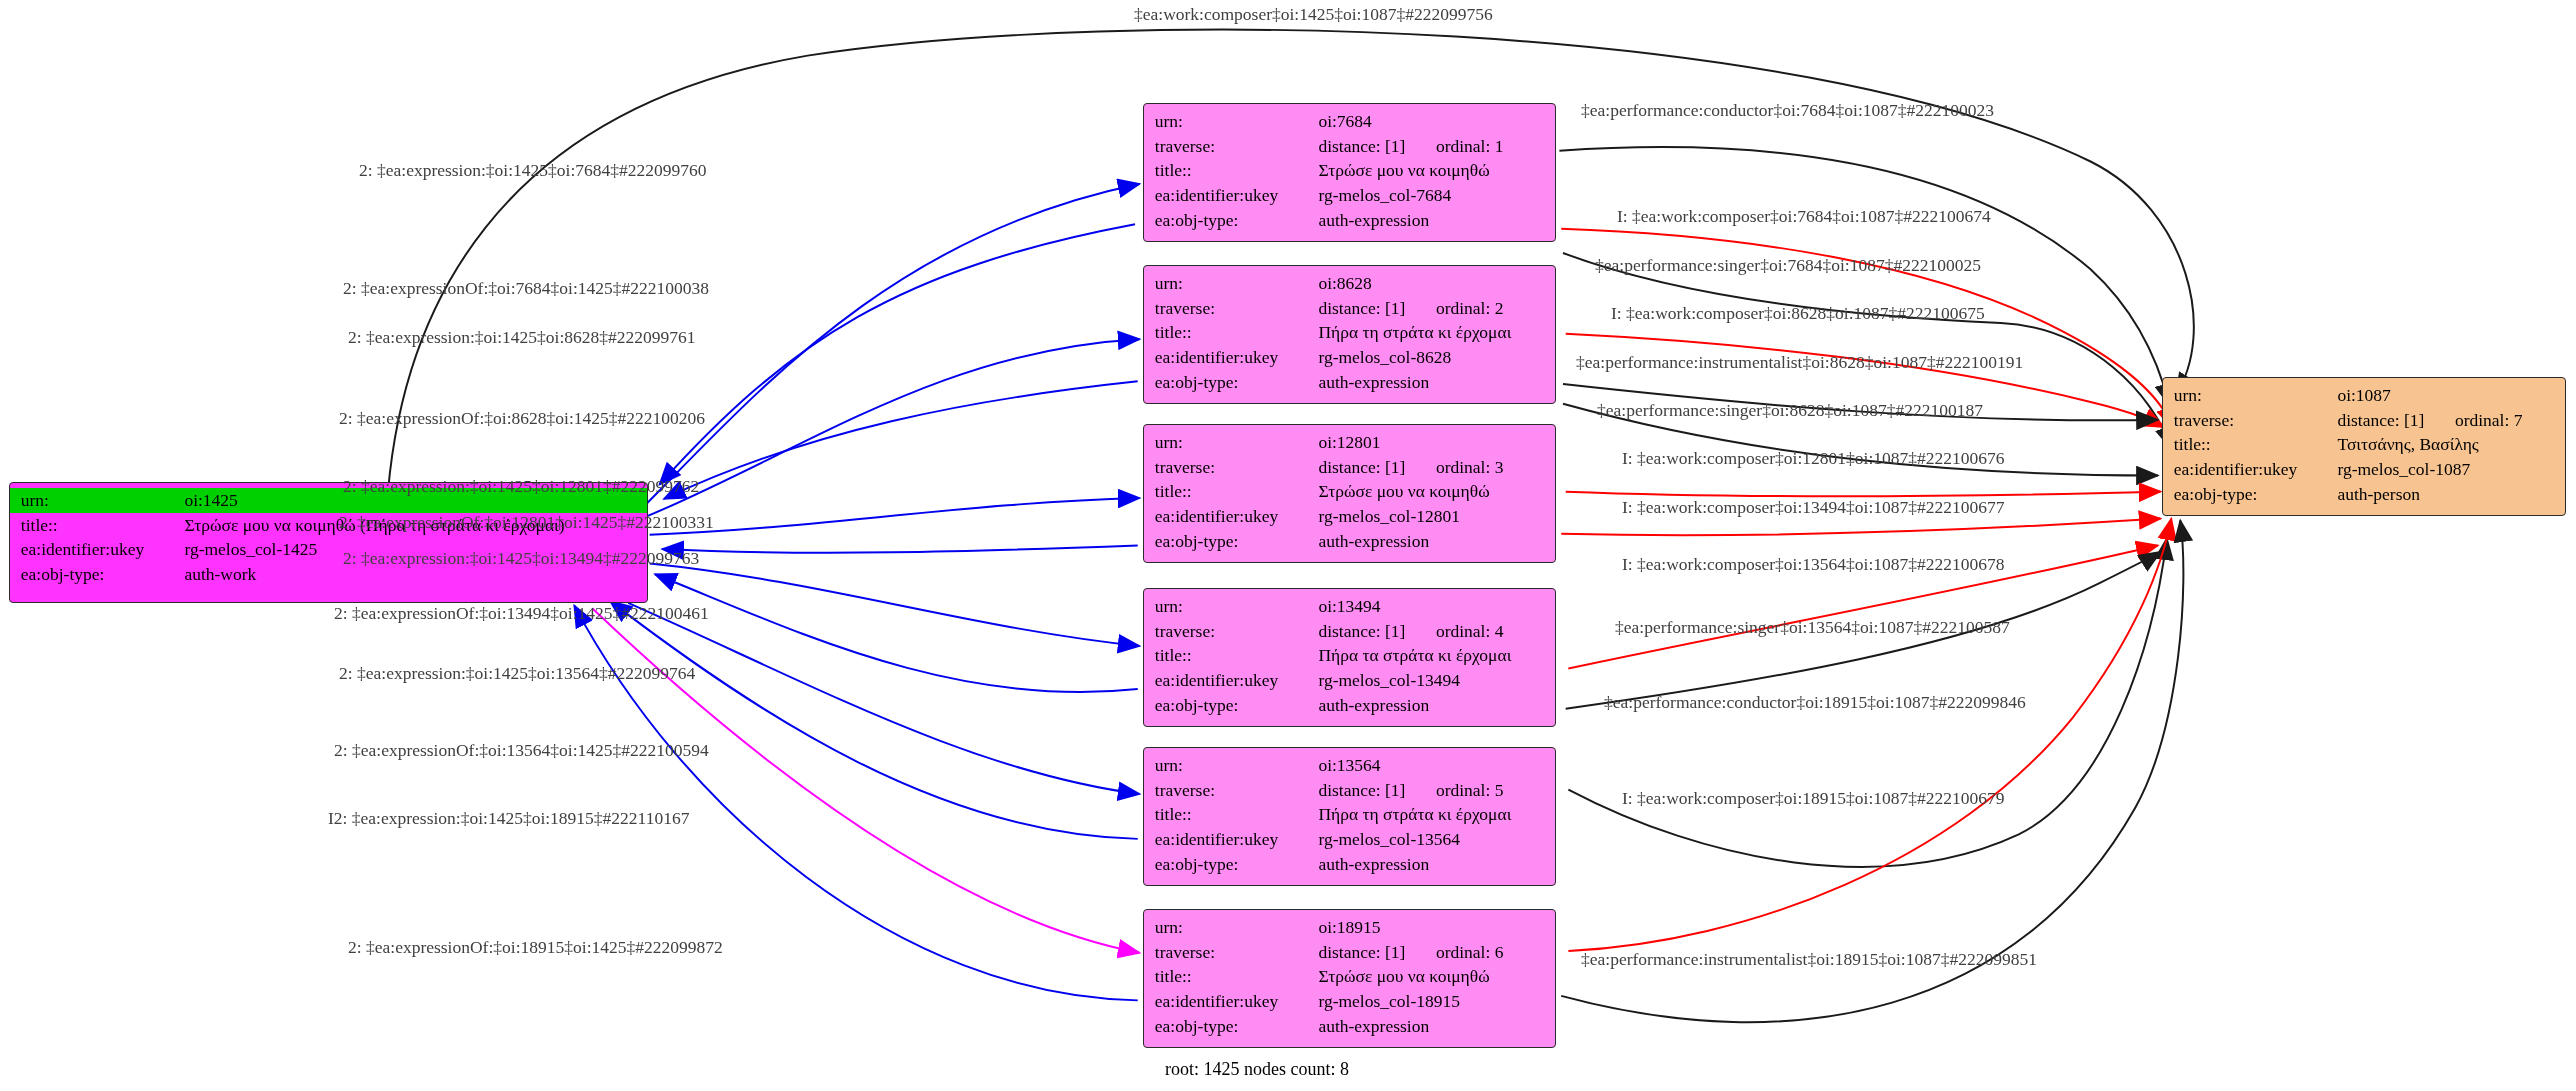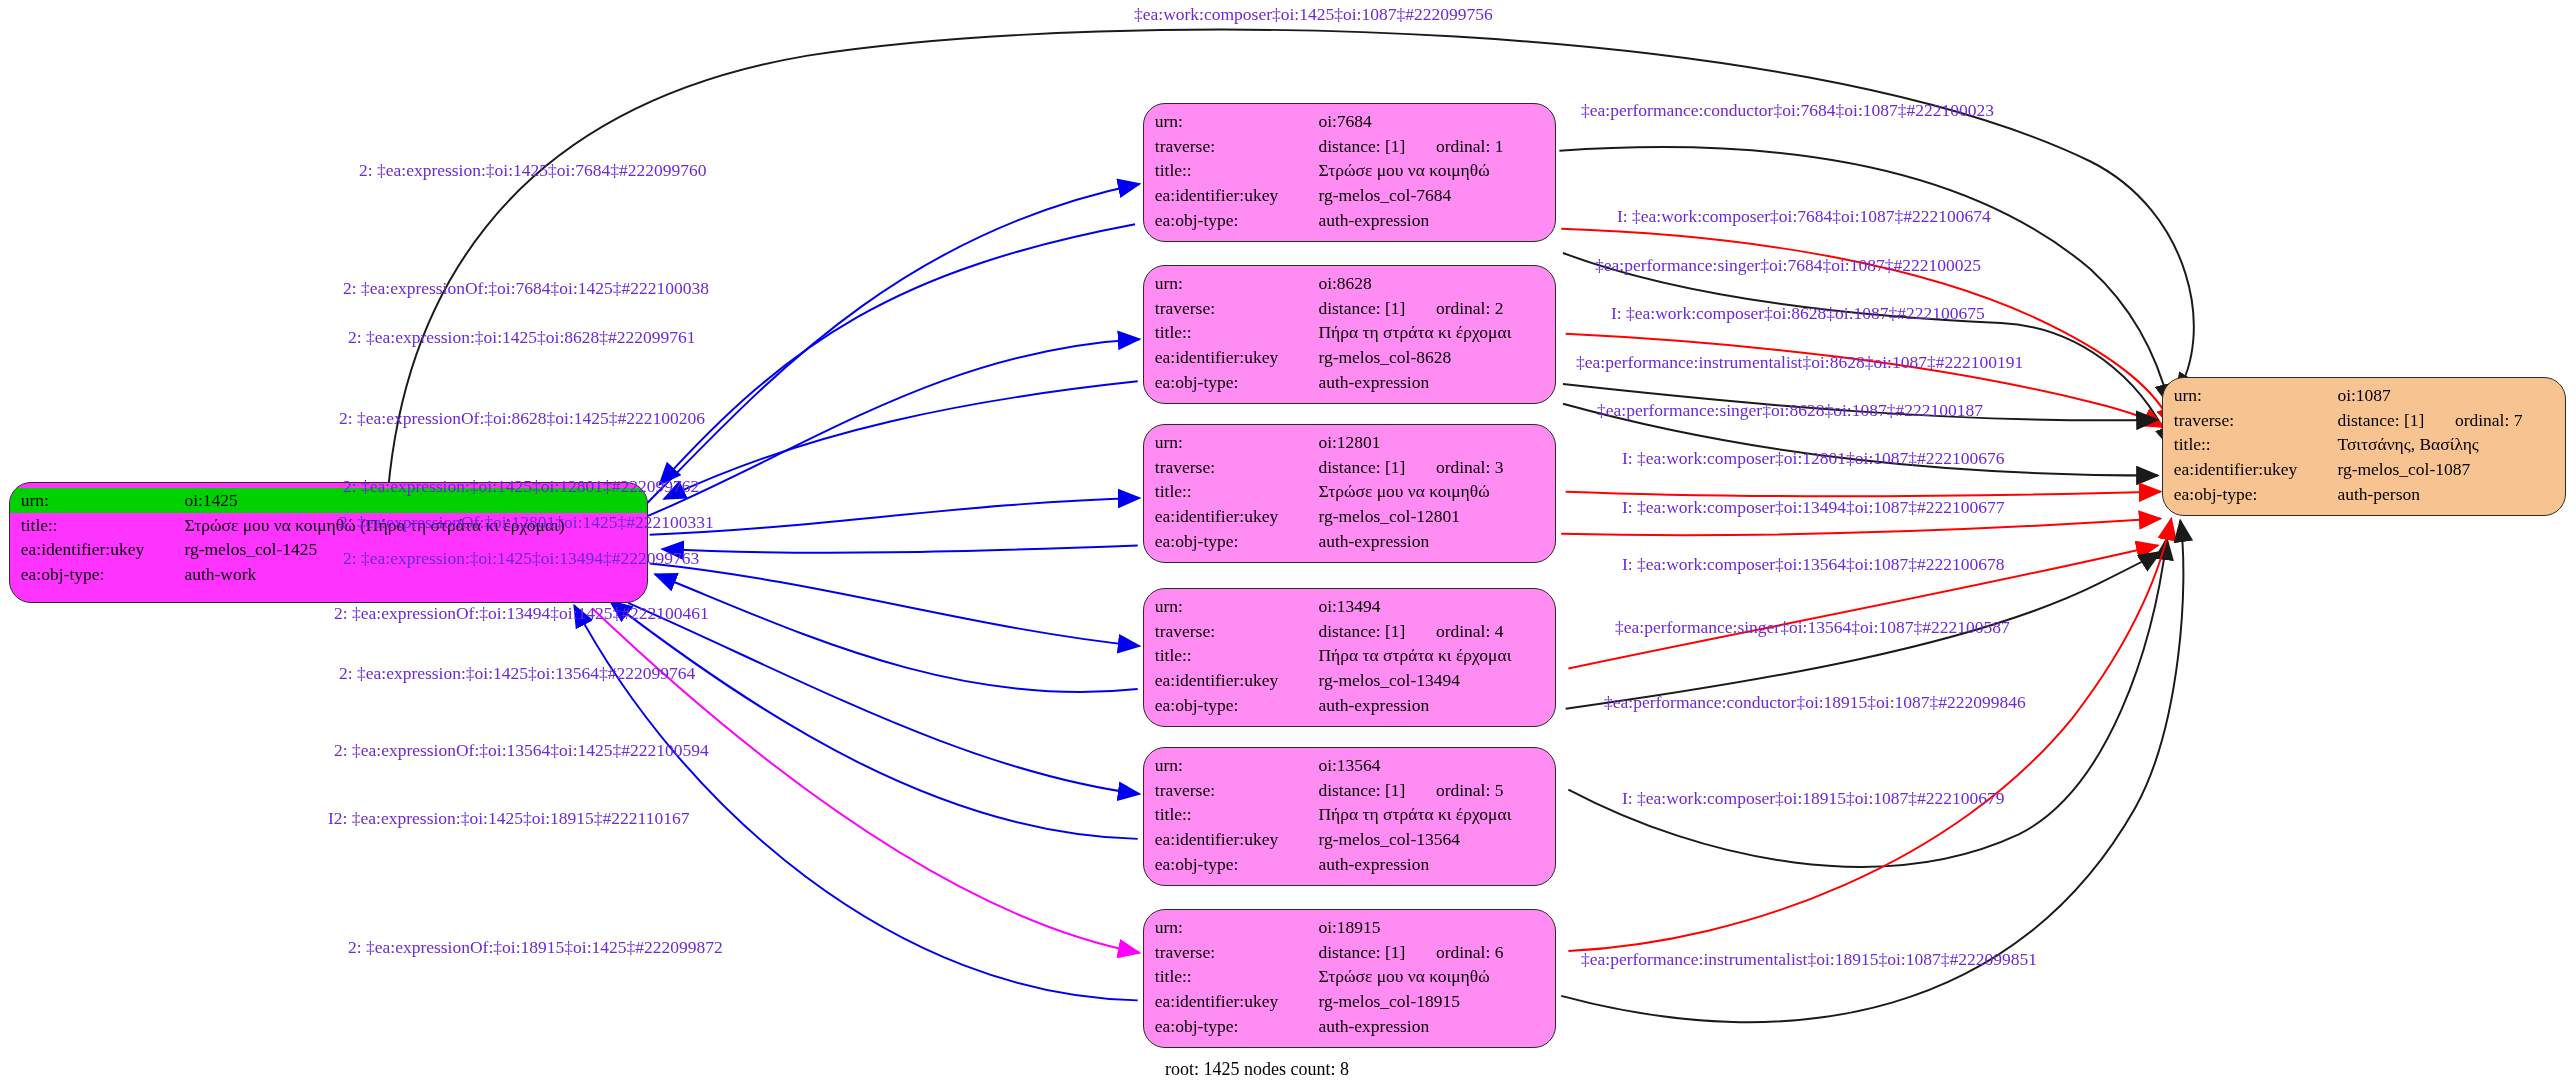--- a/index.html
+++ b/index.html
@@ -18,21 +18,21 @@
   svg.edges {
     position: absolute;
     left: 0; top: 0;
     width: 2576px;
     height: 1091px;
   }
   .node {
     position: absolute;
     box-sizing: border-box;
     border: 1.8px solid #2b2b2b;
-    border-radius: 22px;
+    border-radius: 4px;
     overflow: hidden;
   }
   .node-rows {
     display: block;
     padding: 5.4px 0;
   }
   .node table {
     border-collapse: collapse;
     width: 100%;
     font-size: 17.5px;
@@ -49,21 +49,21 @@
 
   .node.work   { background: #ff33ff; }
   .node.expr   { background: #ff8cf2; }
   .node.person { background: #f7c391; }
 
   .hdr-cell { background: #00d000; }
 
   .edge-label {
     position: absolute;
     font-size: 17.5px;
-    color: #6d28d9;
+    color: #404040;
     white-space: nowrap;
     line-height: 1;
   }
   .footer {
     position: absolute;
     font-size: 18px;
     color: #000000;
     white-space: nowrap;
   }
 </style>

